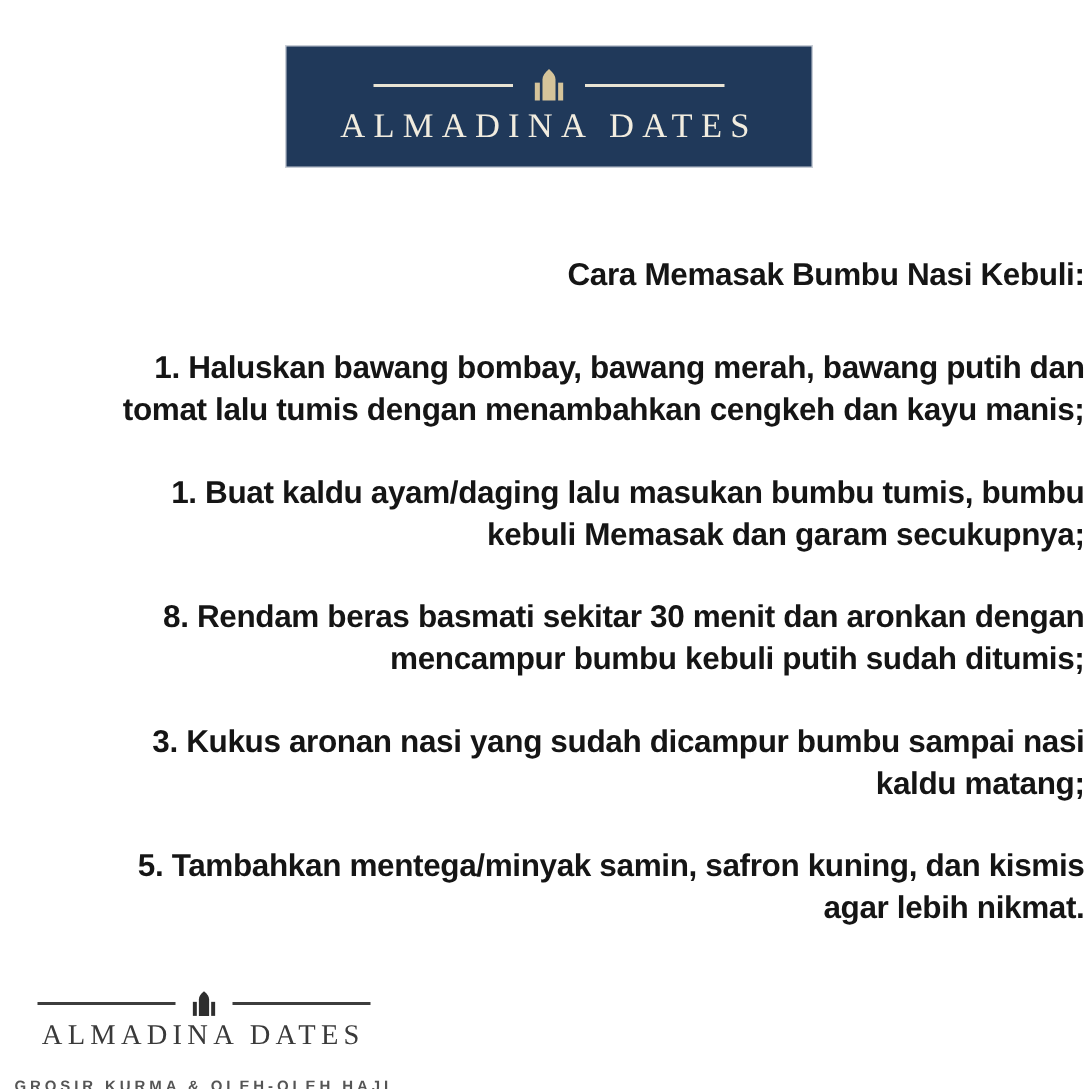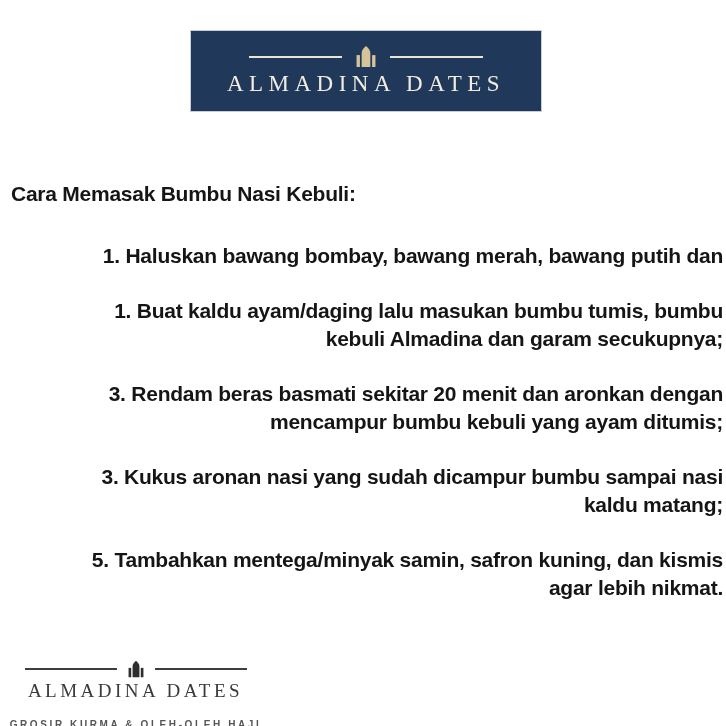--- a/index.html
+++ b/index.html
@@ -49,21 +49,21 @@
   .instructions {
     position: absolute;
     left: 11px; top: 170px;
     width: 712px;
     color: #151515;
     font-size: 21px;
     font-weight: bold;
     line-height: 28px;
     letter-spacing: -0.25px;
   }
-  .instructions .title { margin: 10px 0 34px 0; }
+  .instructions .title { margin: 0 0 34px 0; text-align: right; }
   .instructions .step  { margin: 0 0 27px 0; }
   .instructions .line  { display: block; white-space: nowrap; text-align: right; }
 
   
   .footer-logo {
     position: absolute;
     left: 17px; top: 660px;
     width: 237px;
     display: flex;
     flex-direction: column;
@@ -109,30 +109,31 @@
       <span class="rule"></span>
     </div>
     <div class="brand">ALMADINA DATES</div>
   </div>
 
   <div class="instructions">
     <p class="title">Cara Memasak Bumbu Nasi Kebuli:</p>
 
     <p class="step">
       <span class="line">1. Haluskan bawang bombay, bawang merah, bawang putih dan</span>
+      <span class="line">tomat lalu tumis dengan menambahkan cengkeh dan kayu manis;</span>
     </p>
 
     <p class="step">
       <span class="line">1. Buat kaldu ayam/daging lalu masukan bumbu tumis, bumbu</span>
-      <span class="line">kebuli Almadina dan garam secukupnya;</span>
+      <span class="line">kebuli Memasak dan garam secukupnya;</span>
     </p>
 
     <p class="step">
-      <span class="line">3. Rendam beras basmati sekitar 20 menit dan aronkan dengan</span>
-      <span class="line">mencampur bumbu kebuli yang ayam ditumis;</span>
+      <span class="line">8. Rendam beras basmati sekitar 30 menit dan aronkan dengan</span>
+      <span class="line">mencampur bumbu kebuli putih sudah ditumis;</span>
     </p>
 
     <p class="step">
       <span class="line">3. Kukus aronan nasi yang sudah dicampur bumbu sampai nasi</span>
       <span class="line">kaldu matang;</span>
     </p>
 
     <p class="step">
       <span class="line">5. Tambahkan mentega/minyak samin, safron kuning, dan kismis</span>
       <span class="line">agar lebih nikmat.</span>

